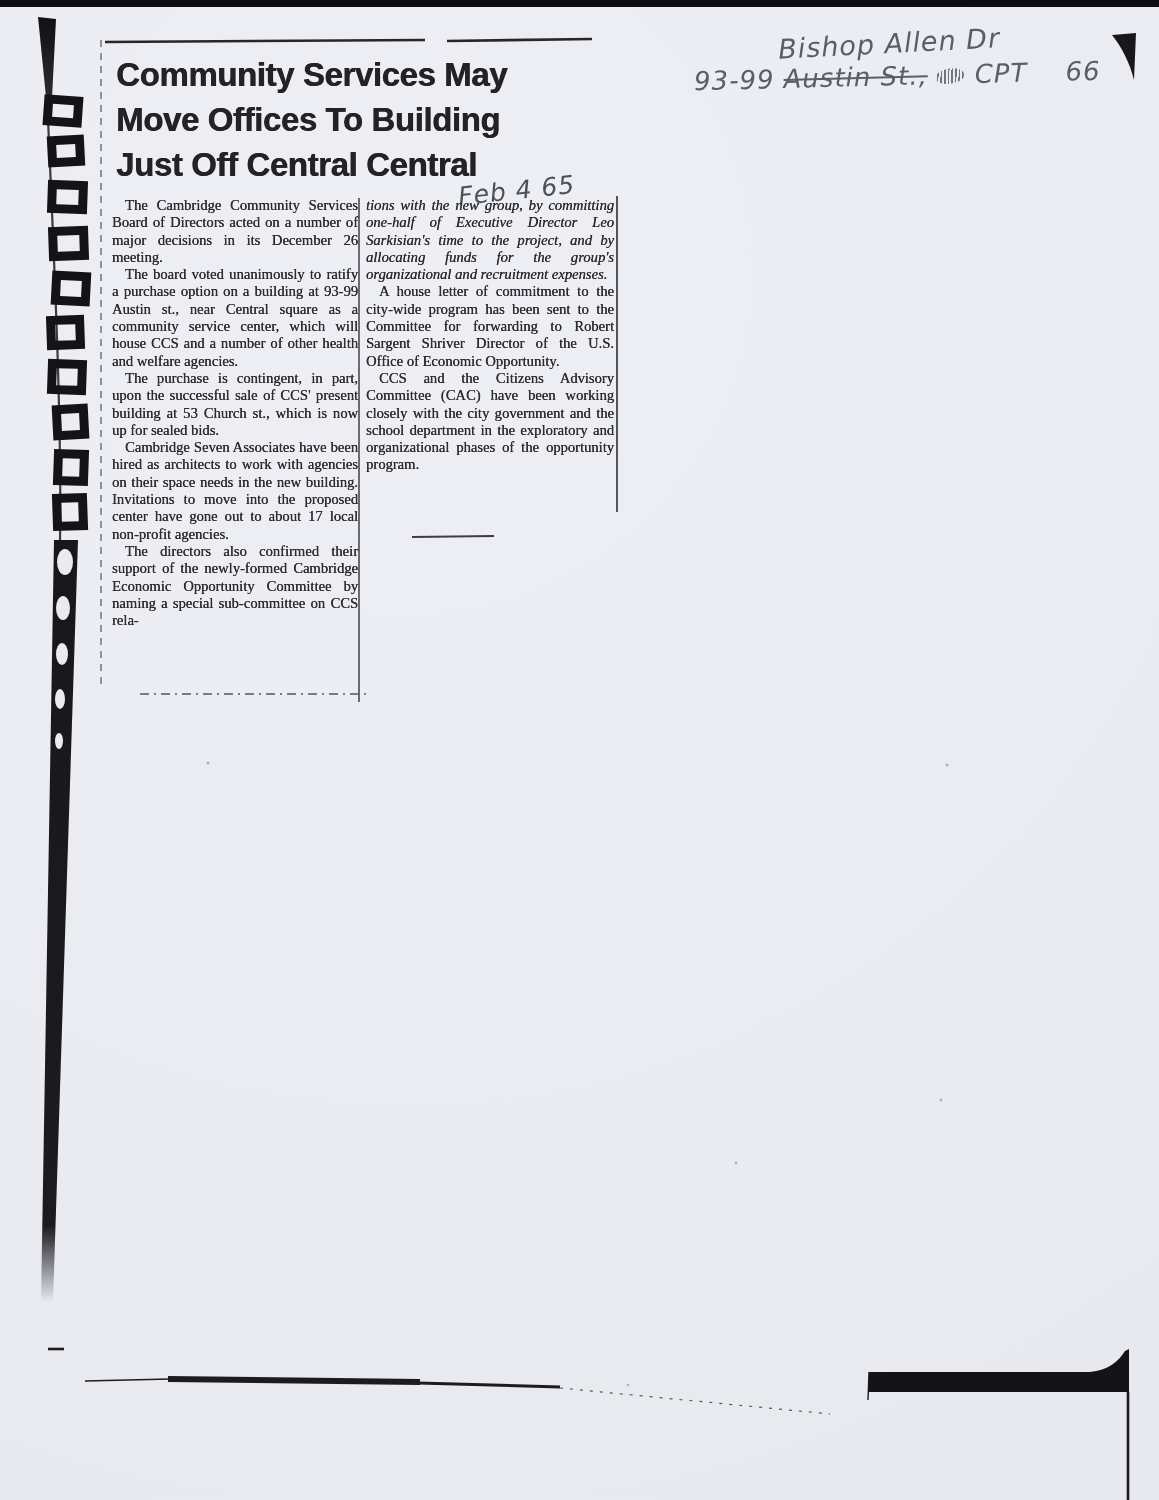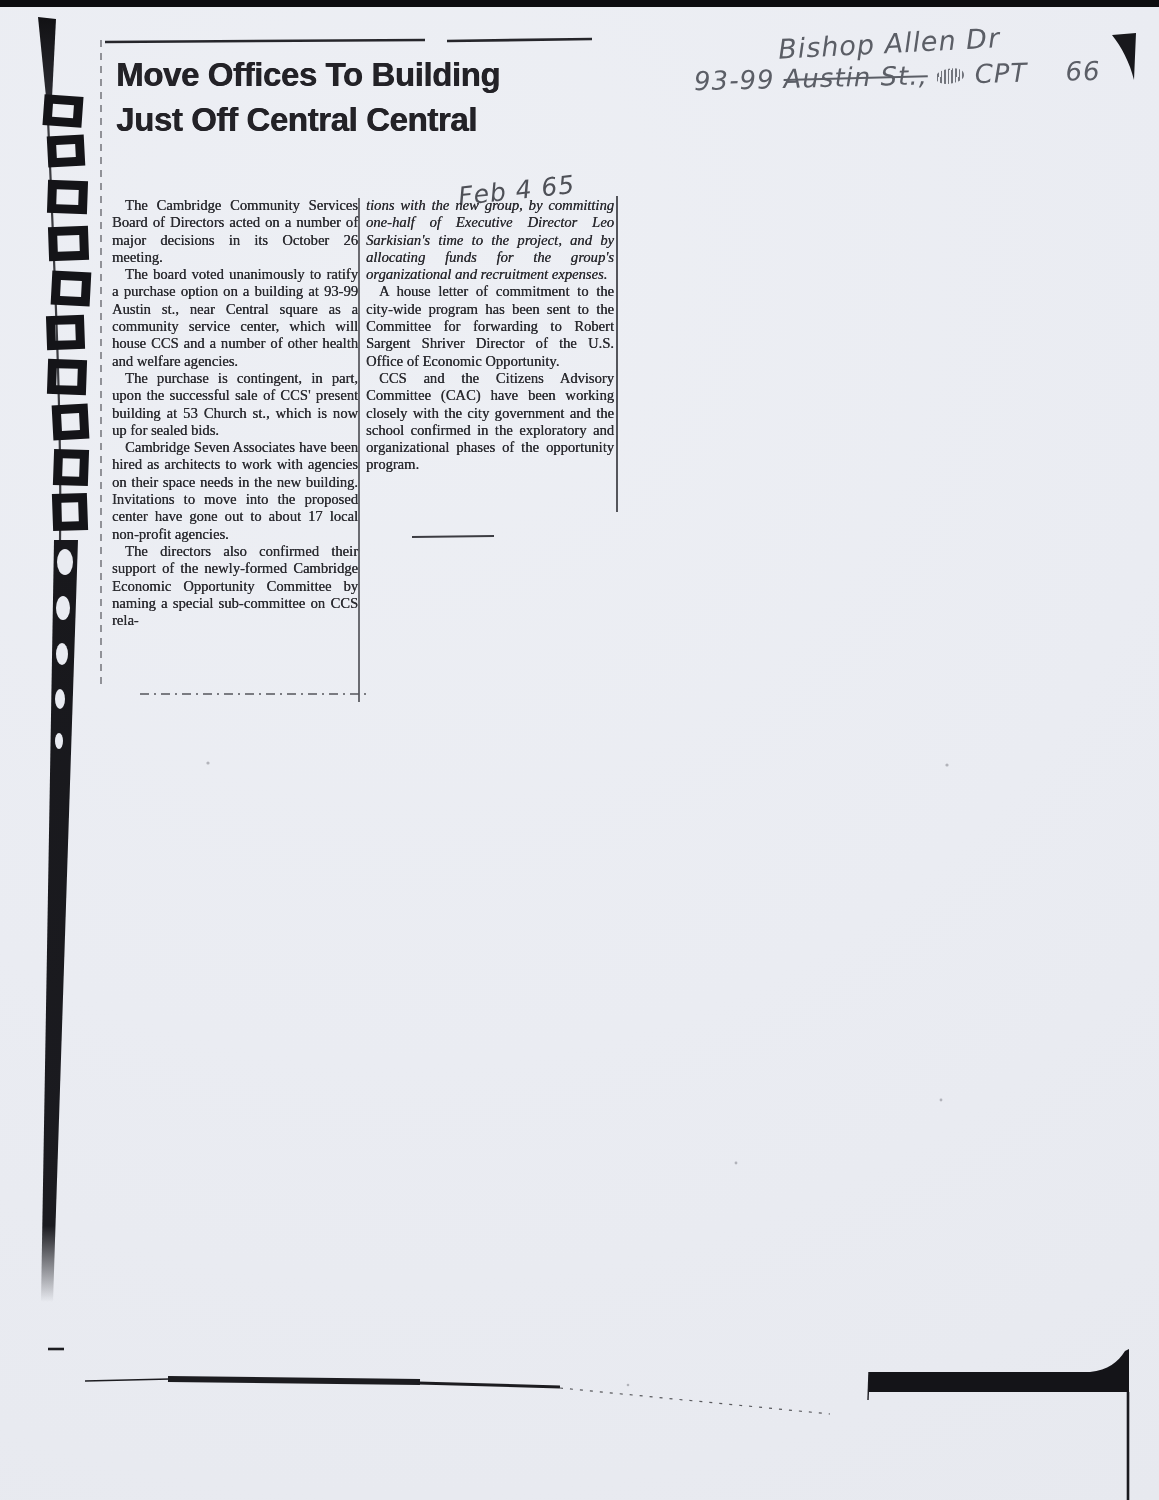--- a/index.html
+++ b/index.html
@@ -118,38 +118,39 @@
     <g fill="#4a4a52" opacity="0.35">
       <circle cx="208" cy="763" r="1.6"></circle>
       <circle cx="947" cy="765" r="1.6"></circle>
       <circle cx="941" cy="1100" r="1.4"></circle>
       <circle cx="736" cy="1163" r="1.4"></circle>
       <circle cx="628" cy="1385" r="1.3"></circle>
     </g>
   </svg>
 
   <div class="headline">
+    <span>Community Services May</span>
     <span>Move Offices To Building</span>
     <span>Just Off Central Central</span>
   </div>
 
   <div class="hand hand-date">Feb 4 65</div>
 
   <div class="col col-left">
-    <p>The Cambridge Community Services Board of Directors acted on a number of major decisions in its October 26 meeting.</p>
+    <p>The Cambridge Community Services Board of Directors acted on a number of major decisions in its December 26 meeting.</p>
     <p>The board voted unanimously to ratify a purchase option on a building at 93-99 Austin st., near Central square as a community service center, which will house CCS and a number of other health and welfare agencies.</p>
     <p>The purchase is contingent, in part, upon the successful sale of CCS' present building at 53 Church st., which is now up for sealed bids.</p>
     <p>Cambridge Seven Associates have been hired as architects to work with agencies on their space needs in the new building. Invitations to move into the proposed center have gone out to about 17 local non-profit agencies.</p>
     <p>The directors also confirmed their support of the newly-formed Cambridge Economic Opportunity Committee by naming a special sub-committee on CCS rela-</p>
   </div>
 
   <div class="col col-right">
     <p class="noindent">tions with the new group, by committing one-half of Executive Director Leo Sarkisian's time to the project, and by allocating funds for the group's organizational and recruitment expenses.</p>
     <p>A house letter of commitment to the city-wide program has been sent to the Committee for forwarding to Robert Sargent Shriver Director of the U.S. Office of Economic Opportunity.</p>
-    <p>CCS and the Citizens Advisory Committee (CAC) have been working closely with the city government and the school confirmed in the exploratory and organizational phases of the opportunity program.</p>
+    <p>CCS and the Citizens Advisory Committee (CAC) have been working closely with the city government and the school department in the exploratory and organizational phases of the opportunity program.</p>
   </div>
 
   <div class="hand hand-top">Bishop Allen Dr</div>
   <div class="hand hand-addr">
     <span>93-99</span><span class="struck">Austin St.,</span><span class="scribble"></span><span class="sep">CPT</span><span class="num">66</span>
   </div>
 
 </div>
 
 </body></html>

